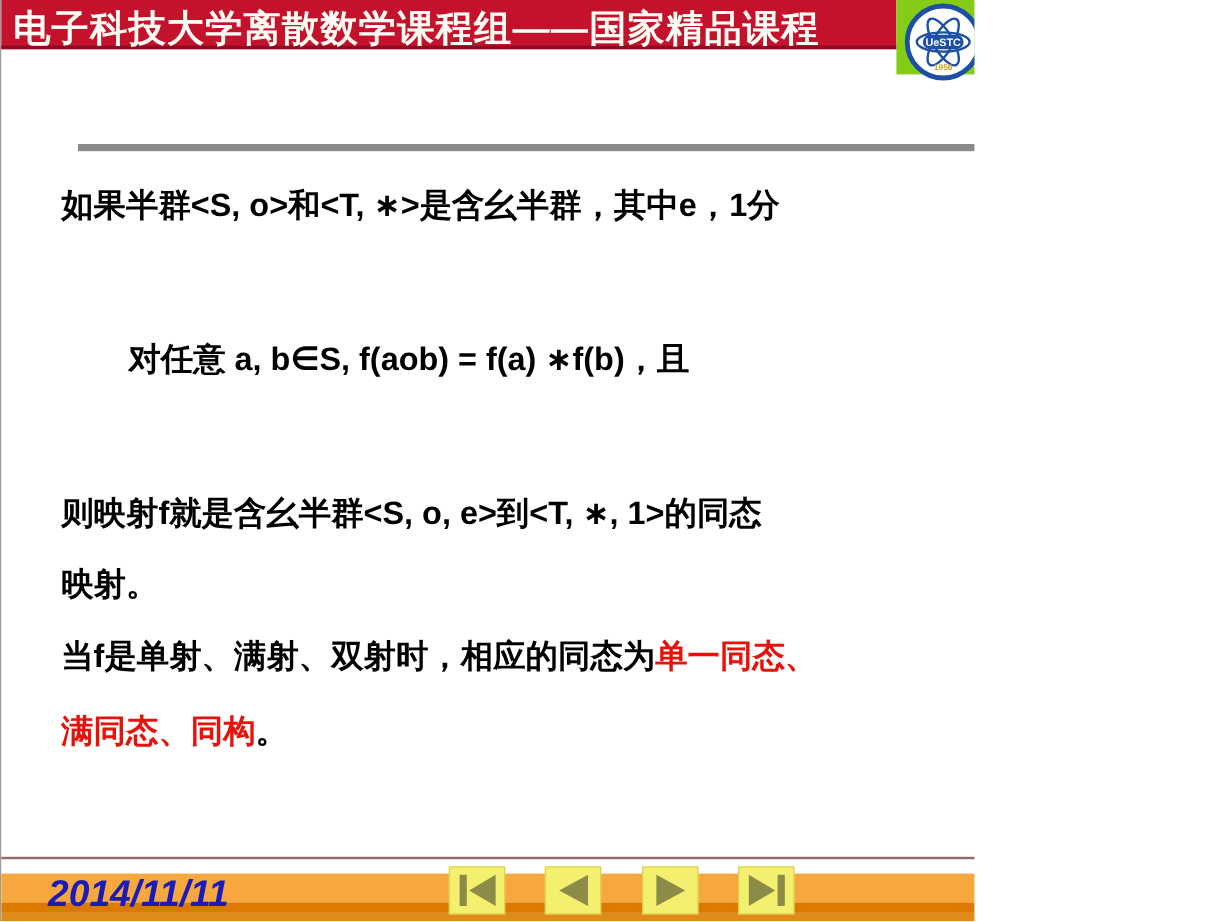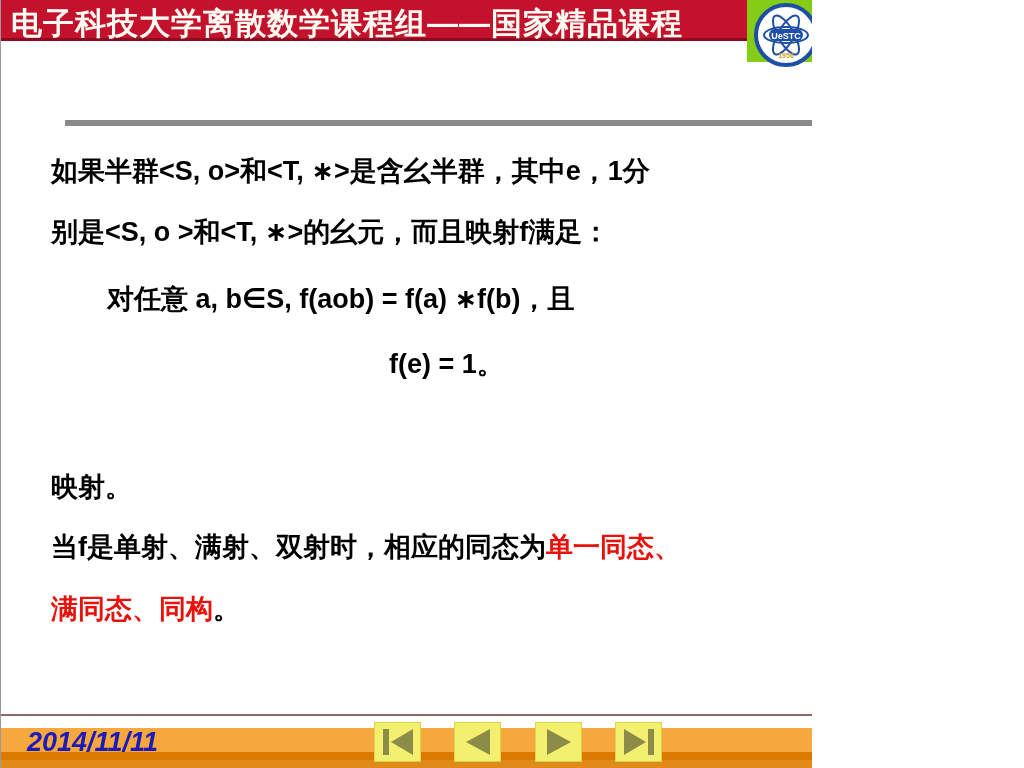--- a/index.html
+++ b/index.html
@@ -50,22 +50,22 @@
   .l6{top:462px;}
   .l7{top:522px;}
   .l8{top:584px;text-align:right;}
   .red-em{color:var(--em-red,#e8120c);}
   
   .footer-sep{position:absolute;left:0;top:714px;width:1024px;height:2px;background:#6a3434;opacity:.75;}
   .footer-bar{position:absolute;left:0;top:728px;width:928px;height:24px;background:var(--footer-orange,#f6a73e);}
   .footer-strip-dark{position:absolute;left:0;top:752px;width:1024px;height:8px;background:var(--footer-orange-dark,#dc7a00);}
   .footer-strip-bottom{position:absolute;left:0;top:760px;width:1024px;height:8px;background:var(--footer-orange-mid,#e08a1a);}
   .footer-date{
-    position:absolute;left:26px;top:727px;
-    font-size:27px;font-weight:700;font-style:italic;
+    position:absolute;left:39px;top:727px;
+    font-size:31px;font-weight:700;font-style:italic;
     color:var(--footer-blue,#1b1bba);white-space:nowrap;
   }
   .footer-page{
     position:absolute;left:924px;top:722px;
     font-size:34px;font-weight:700;
     color:var(--footer-blue,#1b1bba);white-space:nowrap;
   }
   .nav-btn{
     position:absolute;top:722px;width:47px;height:40px;
     background:var(--button-yellow,#f3ef6f);
@@ -96,23 +96,22 @@
         <text x="35" y="36.5" font-size="9" font-weight="bold" fill="#ffffff" text-anchor="middle" font-family="Liberation Sans, sans-serif">UeSTC</text>
         <text x="35" y="56" font-size="7" font-weight="bold" fill="#c8a020" text-anchor="middle" font-family="Liberation Sans, sans-serif">1956</text>
       </svg>
     </div>
     <div class="univ-name">电子科技大学</div>
   </div>
 
   <div class="title-rule"></div>
 
   <div class="bodyline l1">如果半群&lt;S, o&gt;和&lt;T, ∗&gt;是含幺半群，其中e，1分</div>
-  <div class="bodyline l2">别是&lt;S, o &gt;和&lt;T, ∗&gt;的幺元，而且映射f满足：</div>
   <div class="bodyline l3">对任意 a, b∈S, f(aob) = f(a) ∗f(b)，且</div>
-  <div class="bodyline l4">f(e) = 1。</div>
+  <div class="bodyline l5">则映射f就是含幺半群&lt;S, o, e&gt;到&lt;T, ∗, 1&gt;的同态</div>
   <div class="bodyline l6">映射。</div>
   <div class="bodyline l7"><span>当f是单射、满射、双射时，相应的同态为</span><span class="red-em">单一同态、</span></div>
   <div class="bodyline l8"><span class="red-em">满同态、同构</span><span>。</span></div>
 
   <div class="footer-sep"></div>
   <div class="footer-bar"></div>
   <div class="footer-strip-dark"></div>
   <div class="footer-strip-bottom"></div>
 
   <div class="footer-date">2014/11/11</div>

